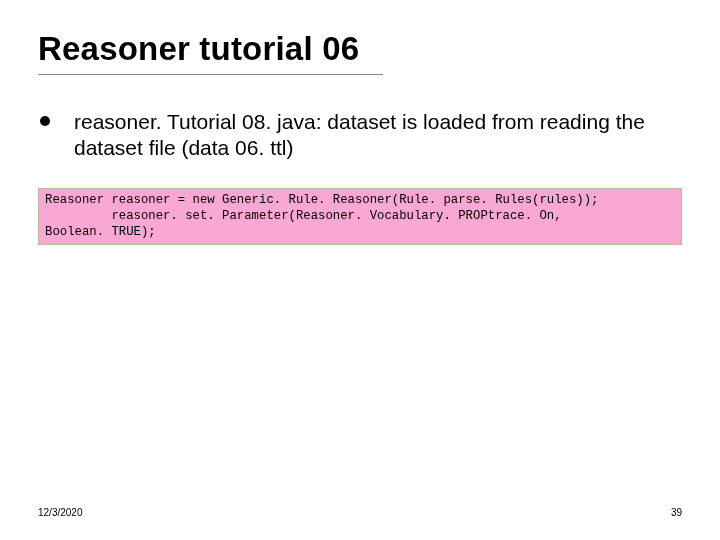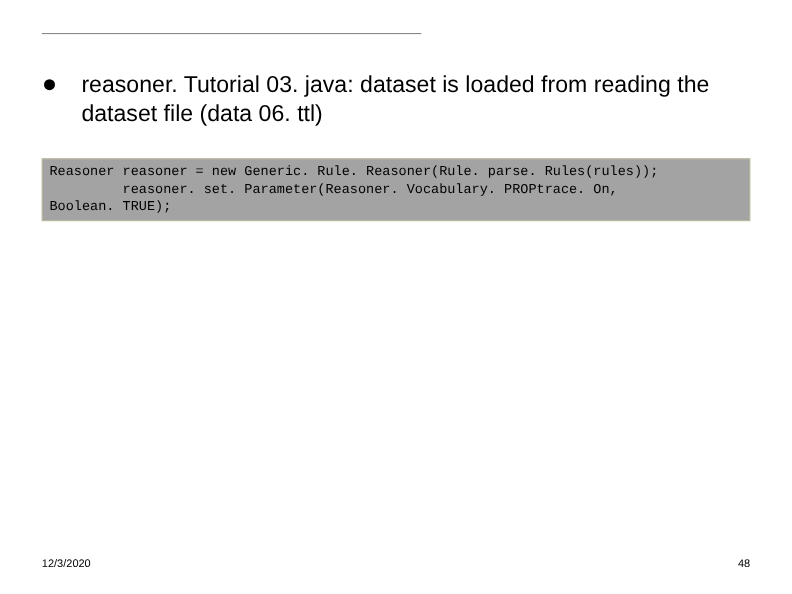--- a/index.html
+++ b/index.html
@@ -51,21 +51,21 @@
   ul.bullets li .dot {
     position: absolute;
     left: 2px;
     top: 7px;
     width: 10px;
     height: 10px;
     background: #000000;
     border-radius: 50%;
   }
   .code-block {
-    background: #a3a3a3;
+    background: #f9a8d4;
     border: 1px solid #b9b79c;
     font-family: "Courier New", Courier, monospace;
     font-size: 12.3px;
     line-height: 1.32;
     padding: 3px 6px 3px 6px;
     white-space: pre;
     color: #000000;
     margin-top: 26px;
   }
   .footer {
@@ -82,31 +82,32 @@
   }
   .footer .page {
     float: right;
   }
 </style>
 </head>
 <body>
 
 <div class="slide">
 
+  <h1 class="title">Reasoner tutorial 06</h1>
   <div class="title-rule"></div>
 
   <ul class="bullets">
     <li>
       <span class="dot"></span>
-      <span>reasoner. Tutorial 03. java: dataset is loaded from reading the dataset file (data 06. ttl)</span>
+      <span>reasoner. Tutorial 08. java: dataset is loaded from reading the dataset file (data 06. ttl)</span>
     </li>
   </ul>
 
   <div class="code-block">Reasoner reasoner = new Generic. Rule. Reasoner(Rule. parse. Rules(rules));
          reasoner. set. Parameter(Reasoner. Vocabulary. PROPtrace. On,
 Boolean. TRUE);</div>
 
   <div class="footer">
     <span class="date">12/3/2020</span>
-    <span class="page">48</span>
+    <span class="page">39</span>
   </div>
 
 </div>
 
 </body></html>

